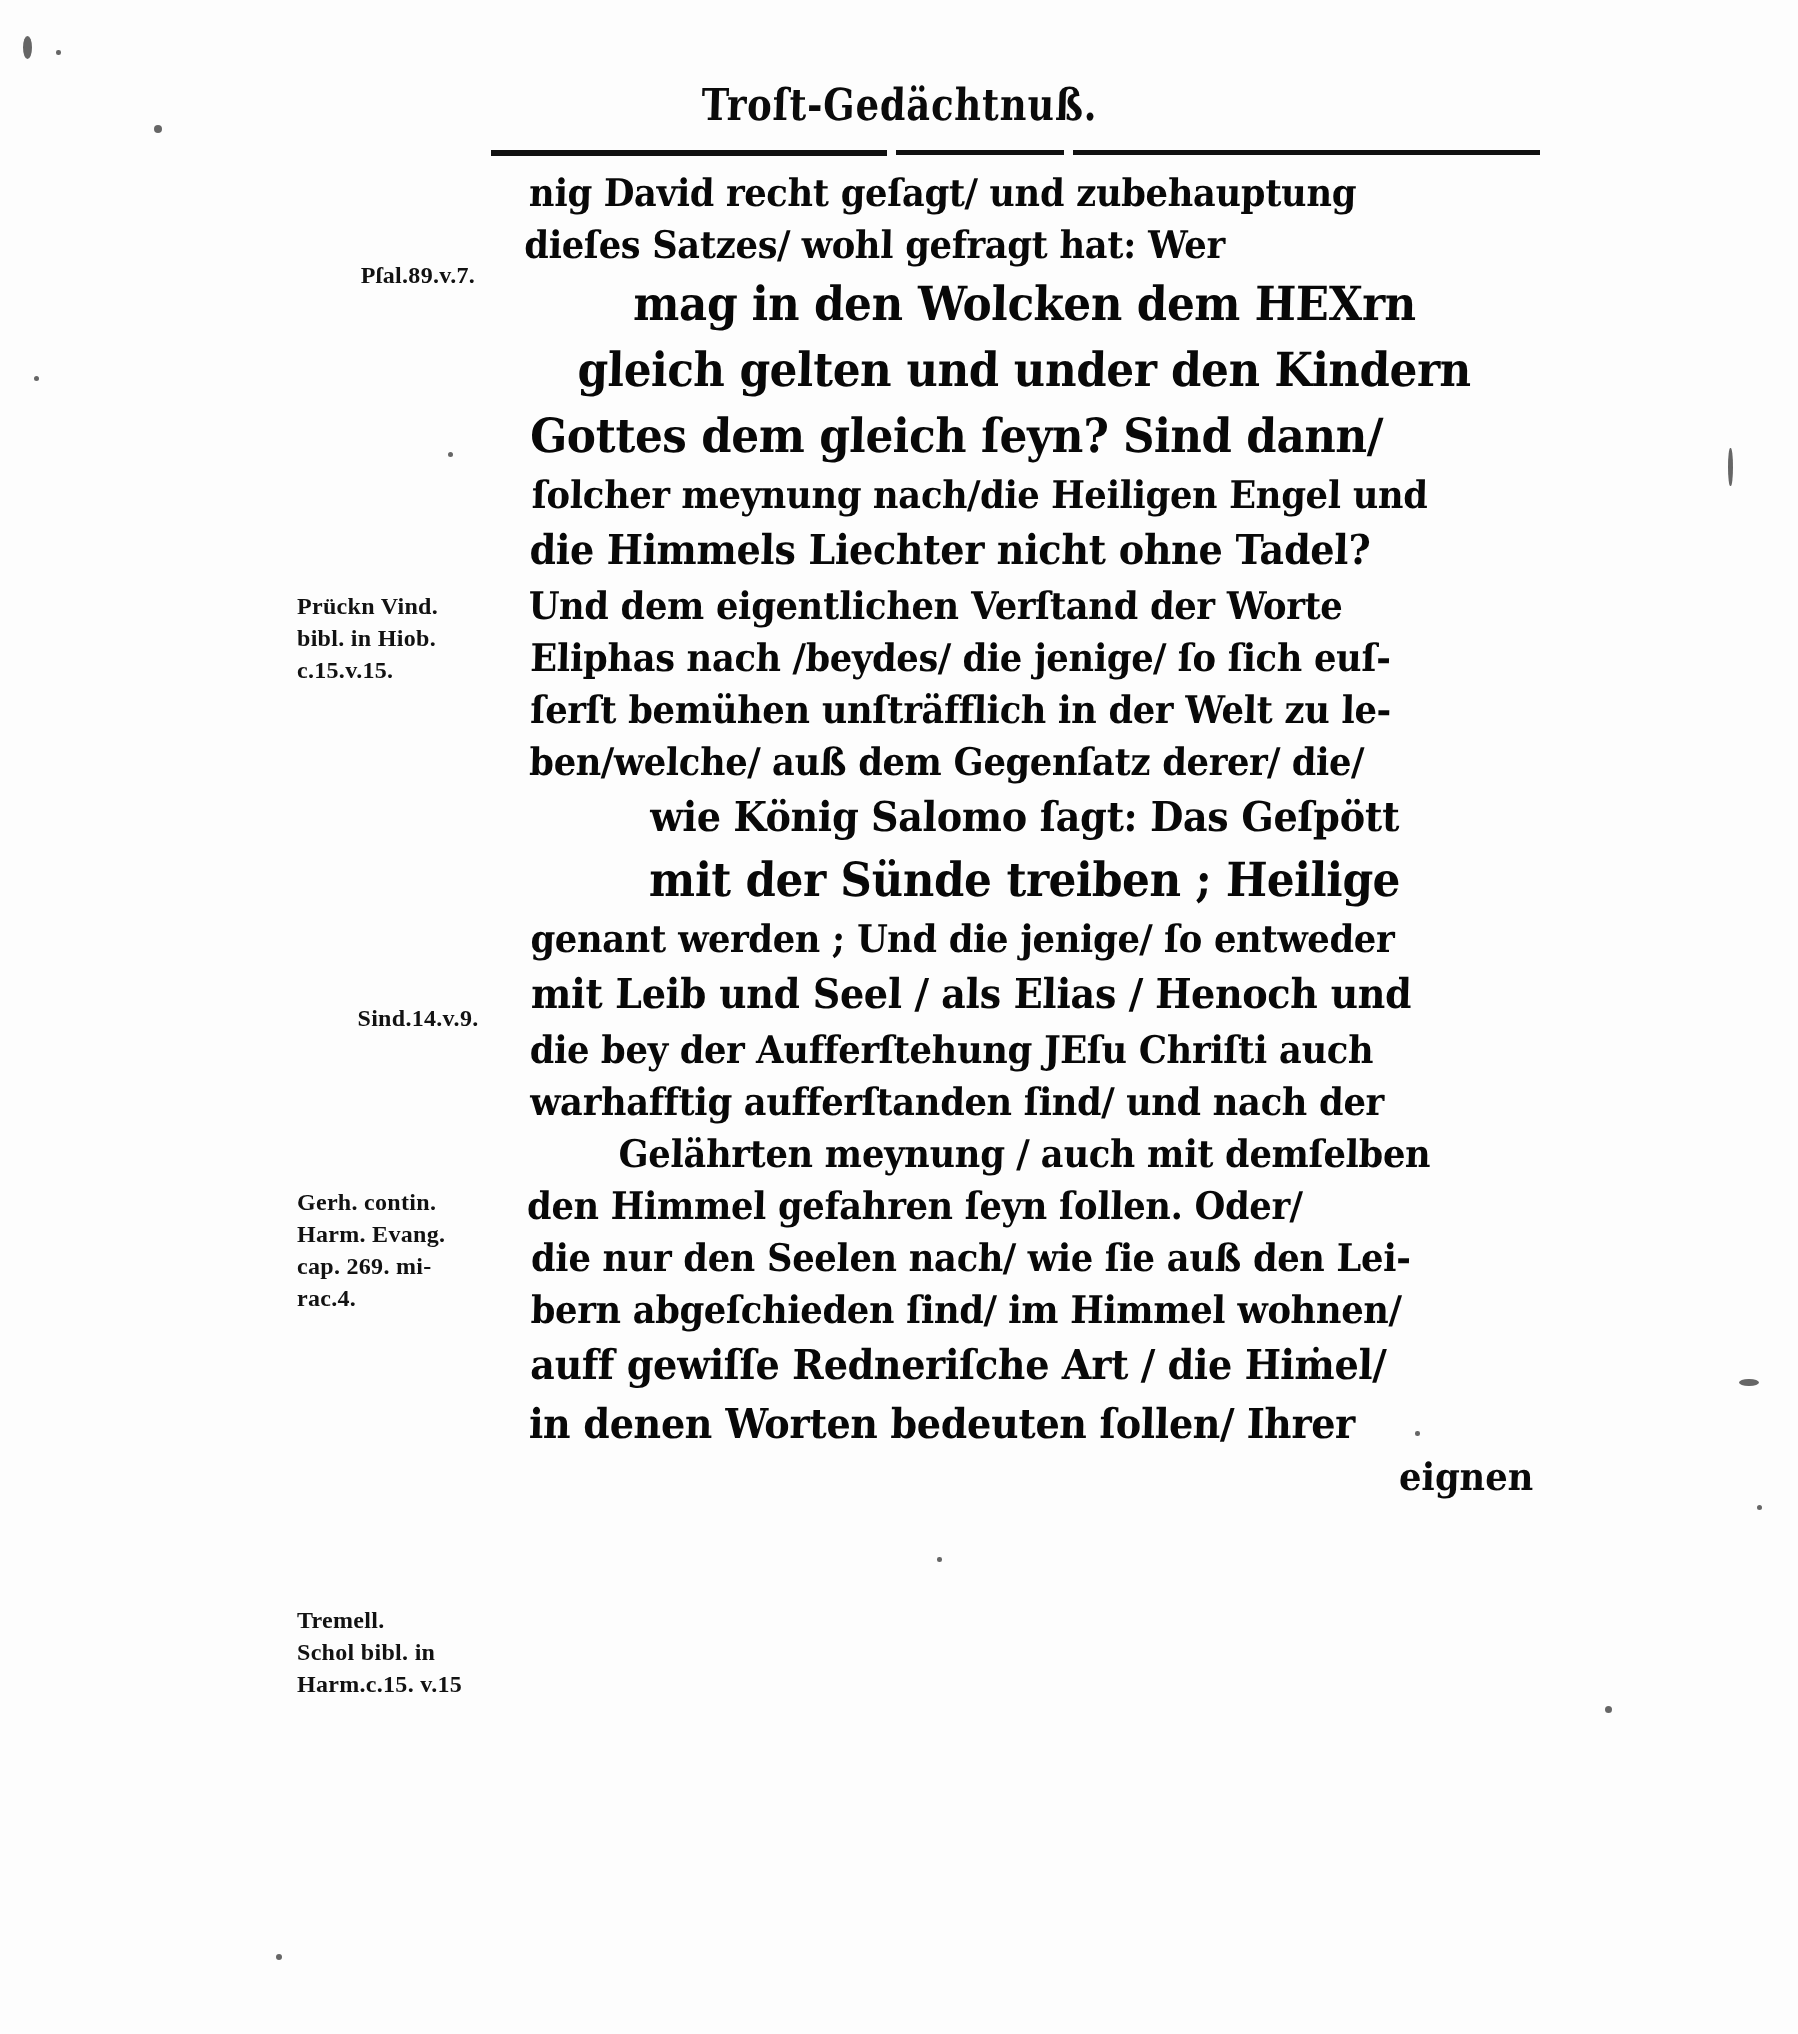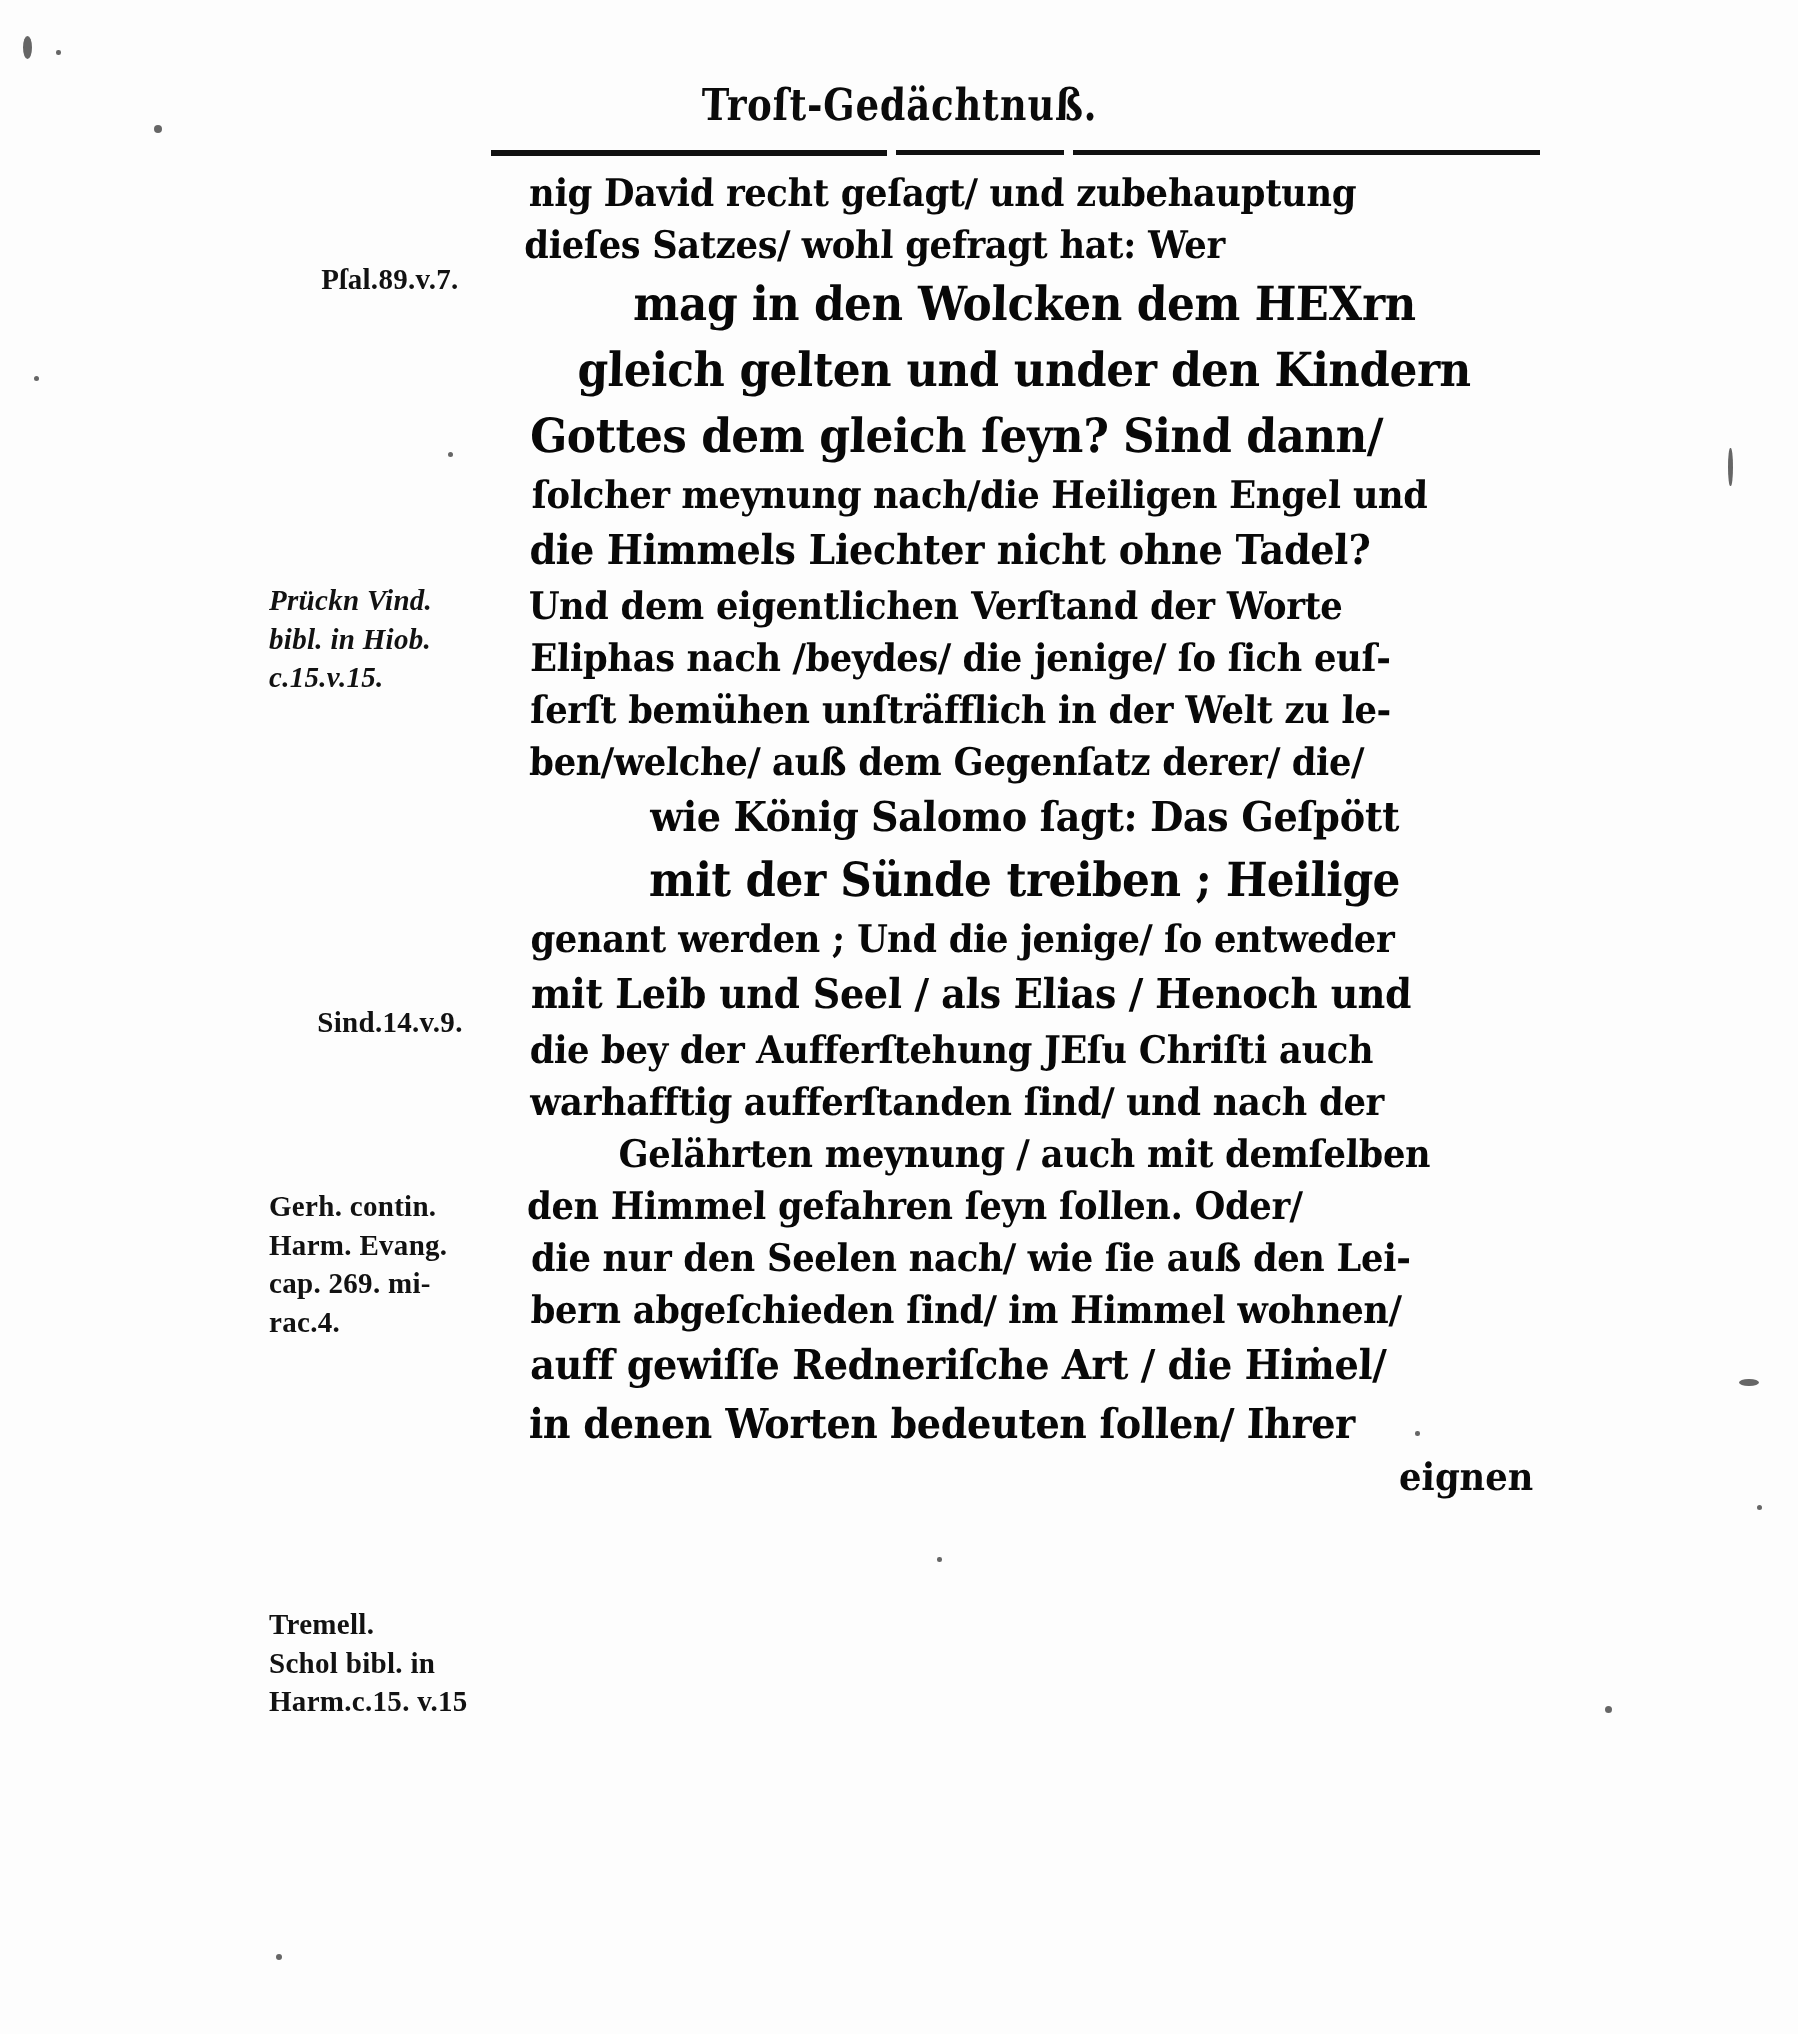--- a/index.html
+++ b/index.html
@@ -62,25 +62,26 @@
     position: absolute;
     left: 269px;
     top: 161px;
     width: 242px;
   }
   .margin-note {
     position: absolute;
     width: 242px;
     font-family: "Liberation Serif", serif;
     font-weight: 700;
-    font-size: 29px;
+    font-size: 24px;
     line-height: 1.33;
     color: #121212;
     text-align: left;
     letter-spacing: 0.3px;
+    margin-left: 28px;
   }
   .margin-note.centered { text-align: center; }
   .margin-note span { display: block; }
 
   
   #text-column {
     position: absolute;
     left: 498px;
     top: 167px;
     width: 1053px;
@@ -150,21 +151,21 @@
   <div class="rule" id="rule-left"></div>
   <div class="rule" id="rule-mid"></div>
   <div class="rule" id="rule-right"></div>
 
   <div id="margin-notes">
 
     <div class="margin-note centered" style="top:99px;">
       <span>Pſal.89.v.7.</span>
     </div>
 
-    <div class="margin-note" style="top:420px;font-style:italic;">
+    <div class="margin-note" style="top:430px;">
       <span>Prückn Vind.</span>
       <span>bibl. in Hiob.</span>
       <span>c.15.v.15.</span>
     </div>
 
     <div class="margin-note centered" style="top:842px;">
       <span>Sind.14.v.9.</span>
     </div>
 
     <div class="margin-note" style="top:1026px;">

